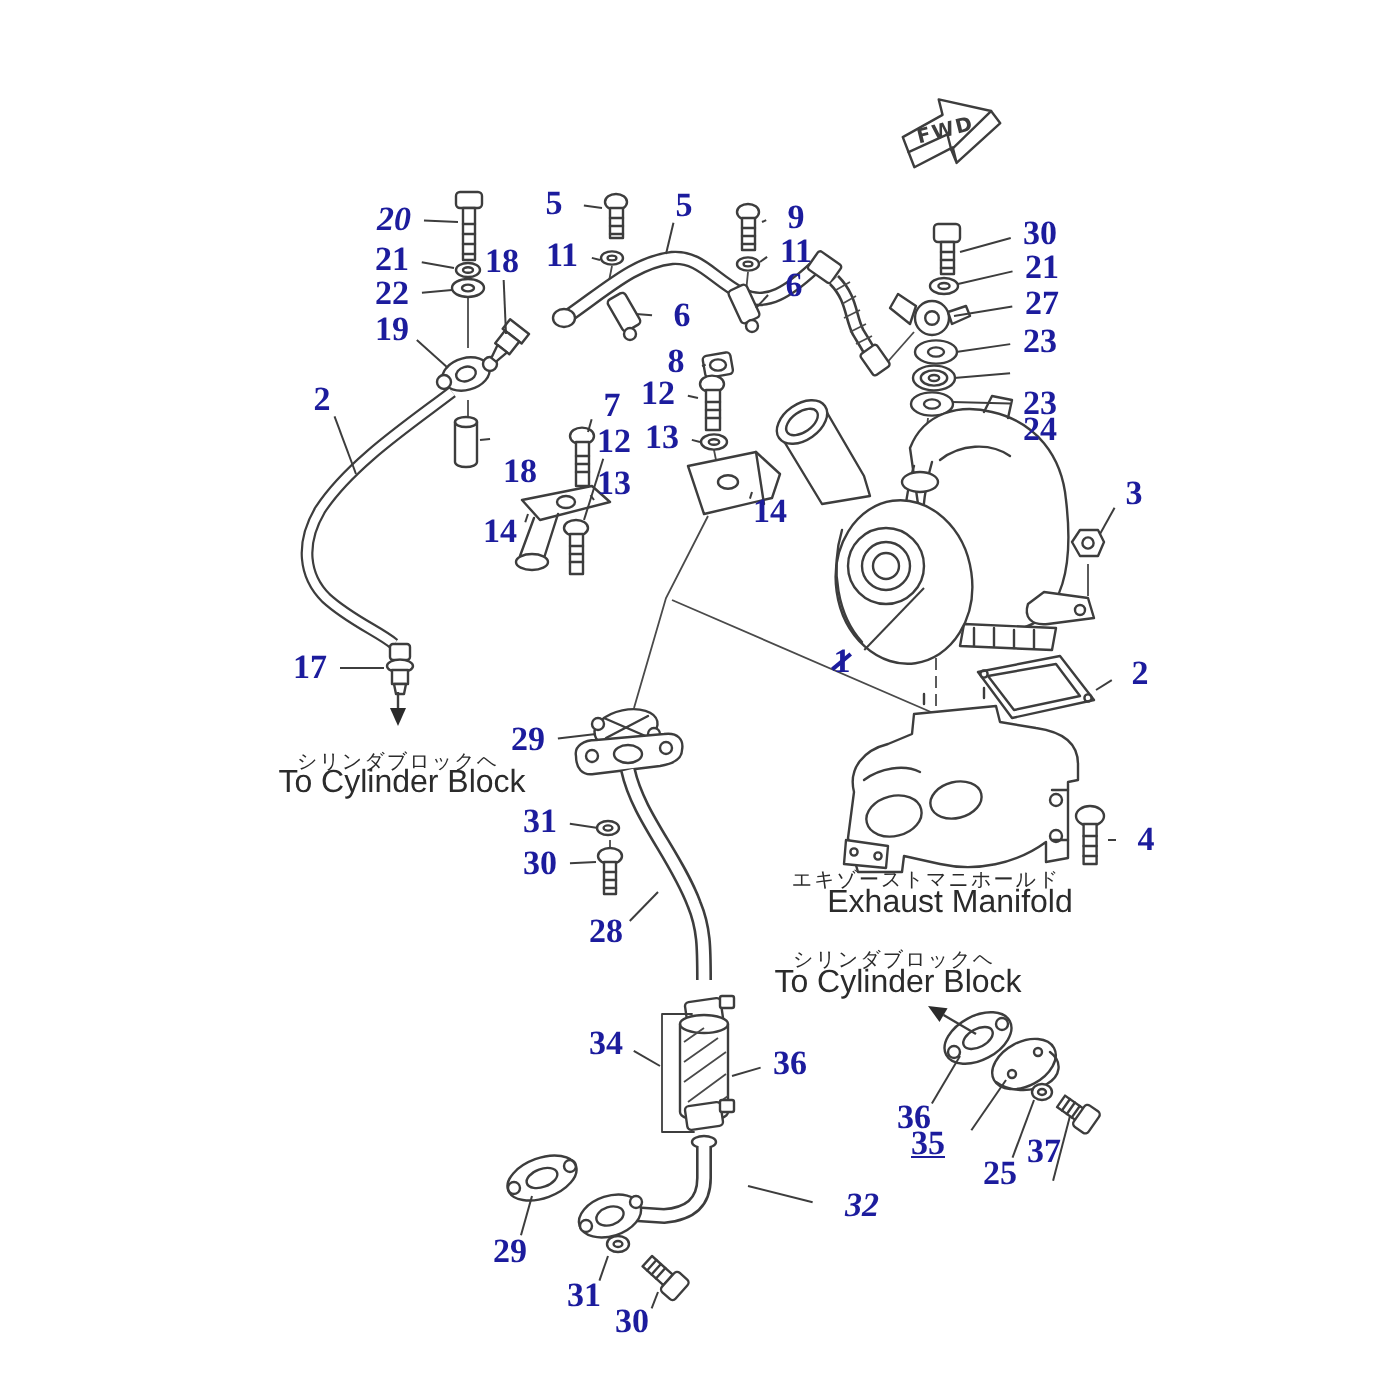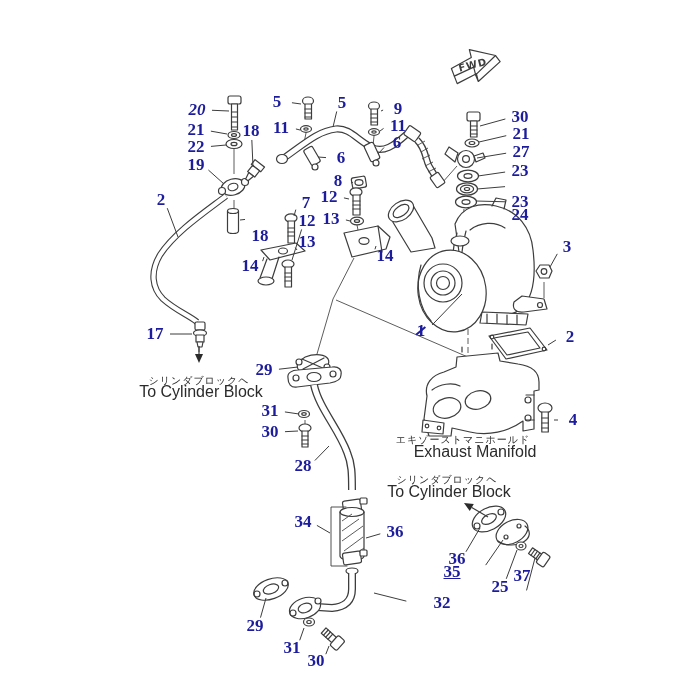--- a/index.html
+++ b/index.html
@@ -453,21 +453,21 @@
     <div class="callout" style="left: 567px; top: 247px;">3</div>
     <div class="callout" style="left: 570px; top: 337px;">2</div>
     <div class="callout" style="left: 573px; top: 420px;">4</div>
     <div class="callout crossed" style="left: 421px; top: 331px;">1</div>
     <div class="callout" style="left: 264px; top: 370px;">29</div>
     <div class="callout" style="left: 270px; top: 411px;">31</div>
     <div class="callout" style="left: 270px; top: 432px;">30</div>
     <div class="callout" style="left: 303px; top: 466px;">28</div>
     <div class="callout" style="left: 303px; top: 522px;">34</div>
     <div class="callout" style="left: 395px; top: 532px;">36</div>
-    <div class="callout" style="left: 442px; top: 603px;">32</div>
+    <div class="callout" style="left: 431px; top: 603px; font-style: italic;">32</div>
     <div class="callout" style="left: 255px; top: 626px;">29</div>
     <div class="callout" style="left: 292px; top: 648px;">31</div>
     <div class="callout" style="left: 316px; top: 661px;">30</div>
     <div class="callout" style="left: 457px; top: 559px;">36</div>
-    <div class="callout" style="left: 452px; top: 572px; text-decoration: underline;">35</div>
+    <div class="callout" style="left: 464px; top: 572px; text-decoration: underline;">35</div>
     <div class="callout" style="left: 500px; top: 587px;">25</div>
     <div class="callout" style="left: 522px; top: 576px;">37</div>
   </div>
 
 </body></html>

